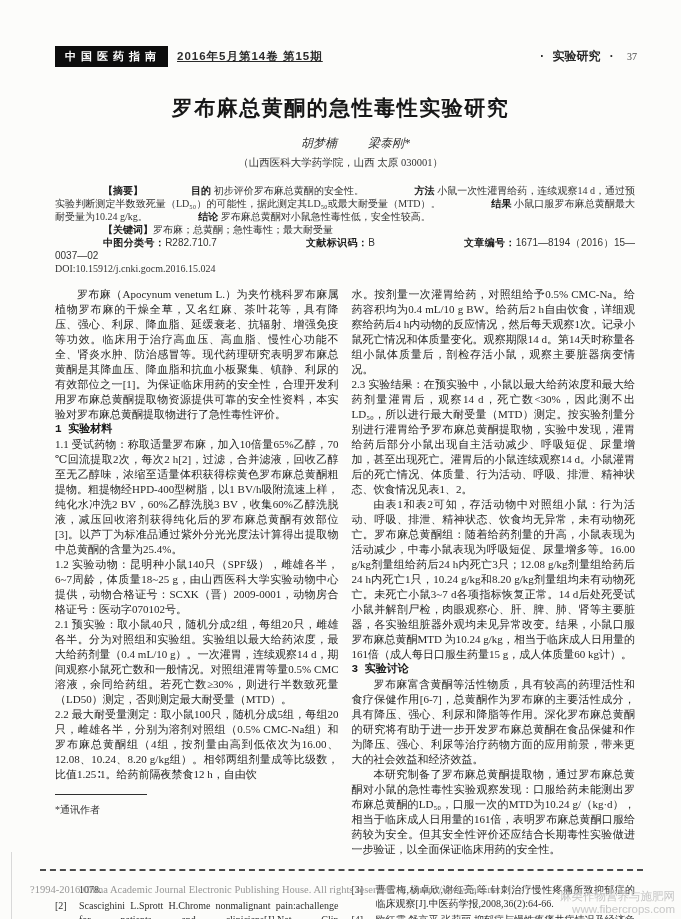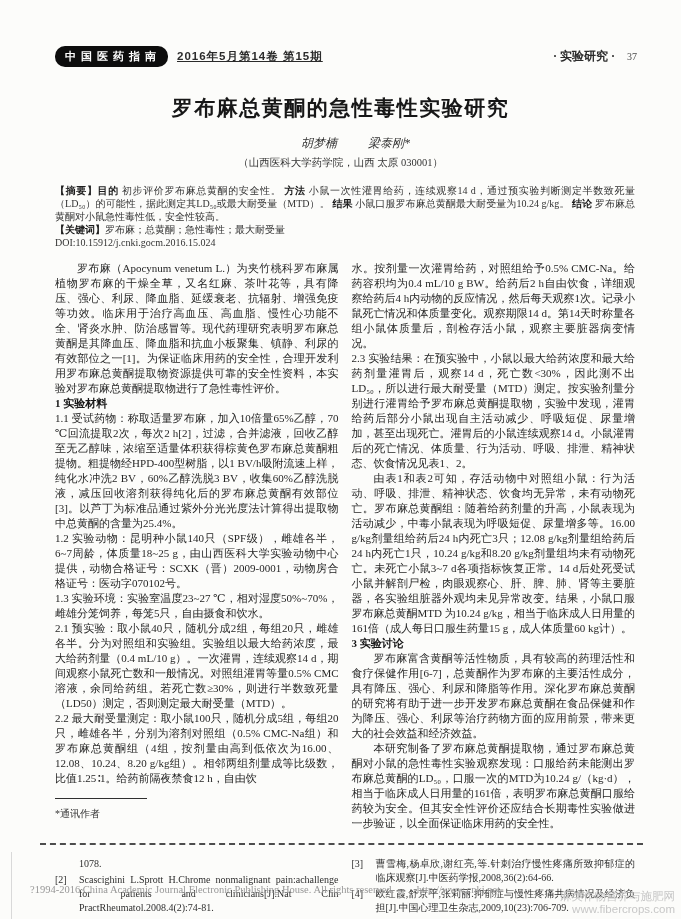--- a/index.html
+++ b/index.html
@@ -3,49 +3,49 @@
 <meta charset="utf-8">
 <style>
   html,body{margin:0;padding:0;background:#ffffff;}
   .page{position:relative;width:681px;height:919px;background:#fcfcfa;overflow:hidden;
         font-family:"Liberation Serif","DejaVu Serif",serif;color:#2b2b2b;}
 
   
   .header{display:flex;justify-content:space-between;align-items:center;margin:46px 44px 0 55px;}
   .header-left{display:flex;align-items:center;}
   .badge{background:#0d0d0d;color:#ffffff;font-weight:bold;font-size:11px;letter-spacing:5px;
-         padding:3px 7px 3px 10px;font-family:"Liberation Sans",sans-serif;border-radius:10px;}
+         padding:3px 7px 3px 10px;font-family:"Liberation Sans",sans-serif;}
   .issue{font-weight:bold;font-size:11.5px;margin-left:9px;letter-spacing:1px;
          font-family:"Liberation Sans",sans-serif;text-decoration:underline;}
   .header-right{display:flex;align-items:baseline;gap:12px;}
-  .seclab{font-weight:bold;font-size:12px;font-family:Liberation Serif, serif;}
+  .seclab{font-weight:bold;font-size:12px;font-family:Liberation Mono, monospace;}
   .pagenum{font-size:10px;color:#4a4a4a;}
 
   
   .title{margin:27px 0 0 0;text-align:center;font-size:21px;font-weight:bold;letter-spacing:1.5px;
          font-family:"Liberation Sans","DejaVu Sans",sans-serif;color:#171717;}
   .authors{margin-top:13px;text-align:center;font-size:12px;font-style:italic;color:#333;padding-left:30px;}
   .authors span{margin:0 14px;}
   .affiliation{margin-top:4px;text-align:center;font-size:10.5px;color:#333;}
 
   
   .abstract{margin:14px 46px 0 55px;font-size:10px;line-height:13px;text-align:justify;color:#333;}
   .abstract p{margin:0;}
-  .b{font-weight:bold;color:#1c1c1c;font-family:"Liberation Sans","DejaVu Sans",sans-serif;}
+  .b{font-weight:bold;color:#1c1c1c;font-family:"Liberation Sans","DejaVu Sans",sans-serif;margin-left:48px;}
   .meta-row{font-family:"Liberation Sans",sans-serif;}
   .meta-pair{margin-right:38px;}
   .doi{font-size:10px;}
 
   
   .columns{display:flex;gap:13px;margin:12px 46px 12px 55px;font-size:11px;line-height:15px;
            text-align:justify;color:#262626;}
   .col{flex:1;min-width:0;}
   .col p{margin:0;}
   .indent{text-indent:2em;}
-  .sec-h{font-weight:bold;font-family:Liberation Serif, serif;color:#171717;}
+  .sec-h{font-weight:bold;font-family:Liberation Mono, monospace;color:#171717;}
   sup{font-size:7.5px;line-height:0;}
 
   .footnote-rule{width:92px;border-top:1.5px solid #2f2f2f;margin-top:12px;}
   .footnote{margin-top:7px;font-size:10px;color:#333;}
 
   .dashed{margin:10px 38px 0 40px;border-top:2px dashed #4d4d4d;height:0;}
 
   
   .refs{display:flex;gap:13px;margin:12px 46px 0 55px;font-size:10px;line-height:14px;color:#2e2e2e;}
   .refs .col{flex:1;min-width:0;}
@@ -91,30 +91,34 @@
       <span class="b">方法</span>
       <span>小鼠一次性灌胃给药，连续观察14 d，通过预实验判断测定半数致死量（LD₅₀）的可能性，据此测定其LD₅₀或最大耐受量（MTD）。</span>
       <span class="b">结果</span>
       <span>小鼠口服罗布麻总黄酮最大耐受量为10.24 g/kg。</span>
       <span class="b">结论</span>
       <span>罗布麻总黄酮对小鼠急性毒性低，安全性较高。</span>
     </p>
     <p>
       <span class="b">【关键词】</span><span>罗布麻；总黄酮；急性毒性；最大耐受量</span>
     </p>
+    <p class="meta-row">
+      <span class="meta-pair"><span class="b">中图分类号：</span><span>R282.710.7</span></span>
+      <span class="meta-pair"><span class="b">文献标识码：</span><span>B</span></span>
+      <span><span class="b">文章编号：</span><span>1671—8194（2016）15—0037—02</span></span>
+    </p>
     <p class="doi">DOI:10.15912/j.cnki.gocm.2016.15.024</p>
   </div>
 
   <div class="columns">
     <div class="col">
       <p class="indent">罗布麻（Apocynum venetum L.）为夹竹桃科罗布麻属植物罗布麻的干燥全草，又名红麻、茶叶花等，具有降压、强心、利尿、降血脂、延缓衰老、抗辐射、增强免疫等功效。临床用于治疗高血压、高血脂、慢性心功能不全、肾炎水肿、防治感冒等。现代药理研究表明罗布麻总黄酮是其降血压、降血脂和抗血小板聚集、镇静、利尿的有效部位之一[1]。为保证临床用药的安全性，合理开发利用罗布麻总黄酮提取物资源提供可靠的安全性资料，本实验对罗布麻总黄酮提取物进行了急性毒性评价。</p>
       <p class="sec-h">1 实验材料</p>
       <p>1.1 受试药物：称取适量罗布麻，加入10倍量65%乙醇，70 ℃回流提取2次，每次2 h[2]，过滤，合并滤液，回收乙醇至无乙醇味，浓缩至适量体积获得棕黄色罗布麻总黄酮粗提物。粗提物经HPD-400型树脂，以1 BV/h吸附流速上样，纯化水冲洗2 BV，60%乙醇洗脱3 BV，收集60%乙醇洗脱液，减压回收溶剂获得纯化后的罗布麻总黄酮有效部位[3]。以芦丁为标准品通过紫外分光光度法计算得出提取物中总黄酮的含量为25.4%。</p>
       <p>1.2 实验动物：昆明种小鼠140只（SPF级），雌雄各半，6~7周龄，体质量18~25 g，由山西医科大学实验动物中心提供，动物合格证号：SCXK（晋）2009-0001，动物房合格证号：医动字070102号。</p>
-      <p>1.3 实验环境：实验室温度23~27 ℃，相对湿度50%~70%，雌雄分笼饲养，每笼5只，自由摄食和饮水。</p>
       <p>2.1 预实验：取小鼠40只，随机分成2组，每组20只，雌雄各半。分为对照组和实验组。实验组以最大给药浓度，最大给药剂量（0.4 mL/10 g）。一次灌胃，连续观察14 d，期间观察小鼠死亡数和一般情况。对照组灌胃等量0.5% CMC溶液，余同给药组。若死亡数≥30%，则进行半数致死量（LD50）测定，否则测定最大耐受量（MTD）。</p>
       <p>2.2 最大耐受量测定：取小鼠100只，随机分成5组，每组20只，雌雄各半，分别为溶剂对照组（0.5% CMC-Na组）和罗布麻总黄酮组（4组，按剂量由高到低依次为16.00、12.08、10.24、8.20 g/kg组）。相邻两组剂量成等比级数，比值1.25∶1。给药前隔夜禁食12 h，自由饮</p>
       <div class="footnote-rule"></div>
       <div class="footnote">*通讯作者</div>
     </div>
     <div class="col">
       <p>水。按剂量一次灌胃给药，对照组给予0.5% CMC-Na。给药容积均为0.4 mL/10 g BW。给药后2 h自由饮食，详细观察给药后4 h内动物的反应情况，然后每天观察1次。记录小鼠死亡情况和体质量变化。观察期限14 d。第14天时称量各组小鼠体质量后，剖检存活小鼠，观察主要脏器病变情况。</p>
       <p>2.3 实验结果：在预实验中，小鼠以最大给药浓度和最大给药剂量灌胃后，观察14 d，死亡数&lt;30%，因此测不出LD₅₀，所以进行最大耐受量（MTD）测定。按实验剂量分别进行灌胃给予罗布麻总黄酮提取物，实验中发现，灌胃给药后部分小鼠出现自主活动减少、呼吸短促、尿量增加，甚至出现死亡。灌胃后的小鼠连续观察14 d。小鼠灌胃后的死亡情况、体质量、行为活动、呼吸、排泄、精神状态、饮食情况见表1、2。</p>
       <p class="indent">由表1和表2可知，存活动物中对照组小鼠：行为活动、呼吸、排泄、精神状态、饮食均无异常，未有动物死亡。罗布麻总黄酮组：随着给药剂量的升高，小鼠表现为活动减少，中毒小鼠表现为呼吸短促、尿量增多等。16.00 g/kg剂量组给药后24 h内死亡3只；12.08 g/kg剂量组给药后24 h内死亡1只，10.24 g/kg和8.20 g/kg剂量组均未有动物死亡。未死亡小鼠3~7 d各项指标恢复正常。14 d后处死受试小鼠并解剖尸检，肉眼观察心、肝、脾、肺、肾等主要脏器，各实验组脏器外观均未见异常改变。结果，小鼠口服罗布麻总黄酮MTD 为10.24 g/kg，相当于临床成人日用量的161倍（成人每日口服生药量15 g，成人体质量60 kg计）。</p>
       <p class="sec-h">3 实验讨论</p>

